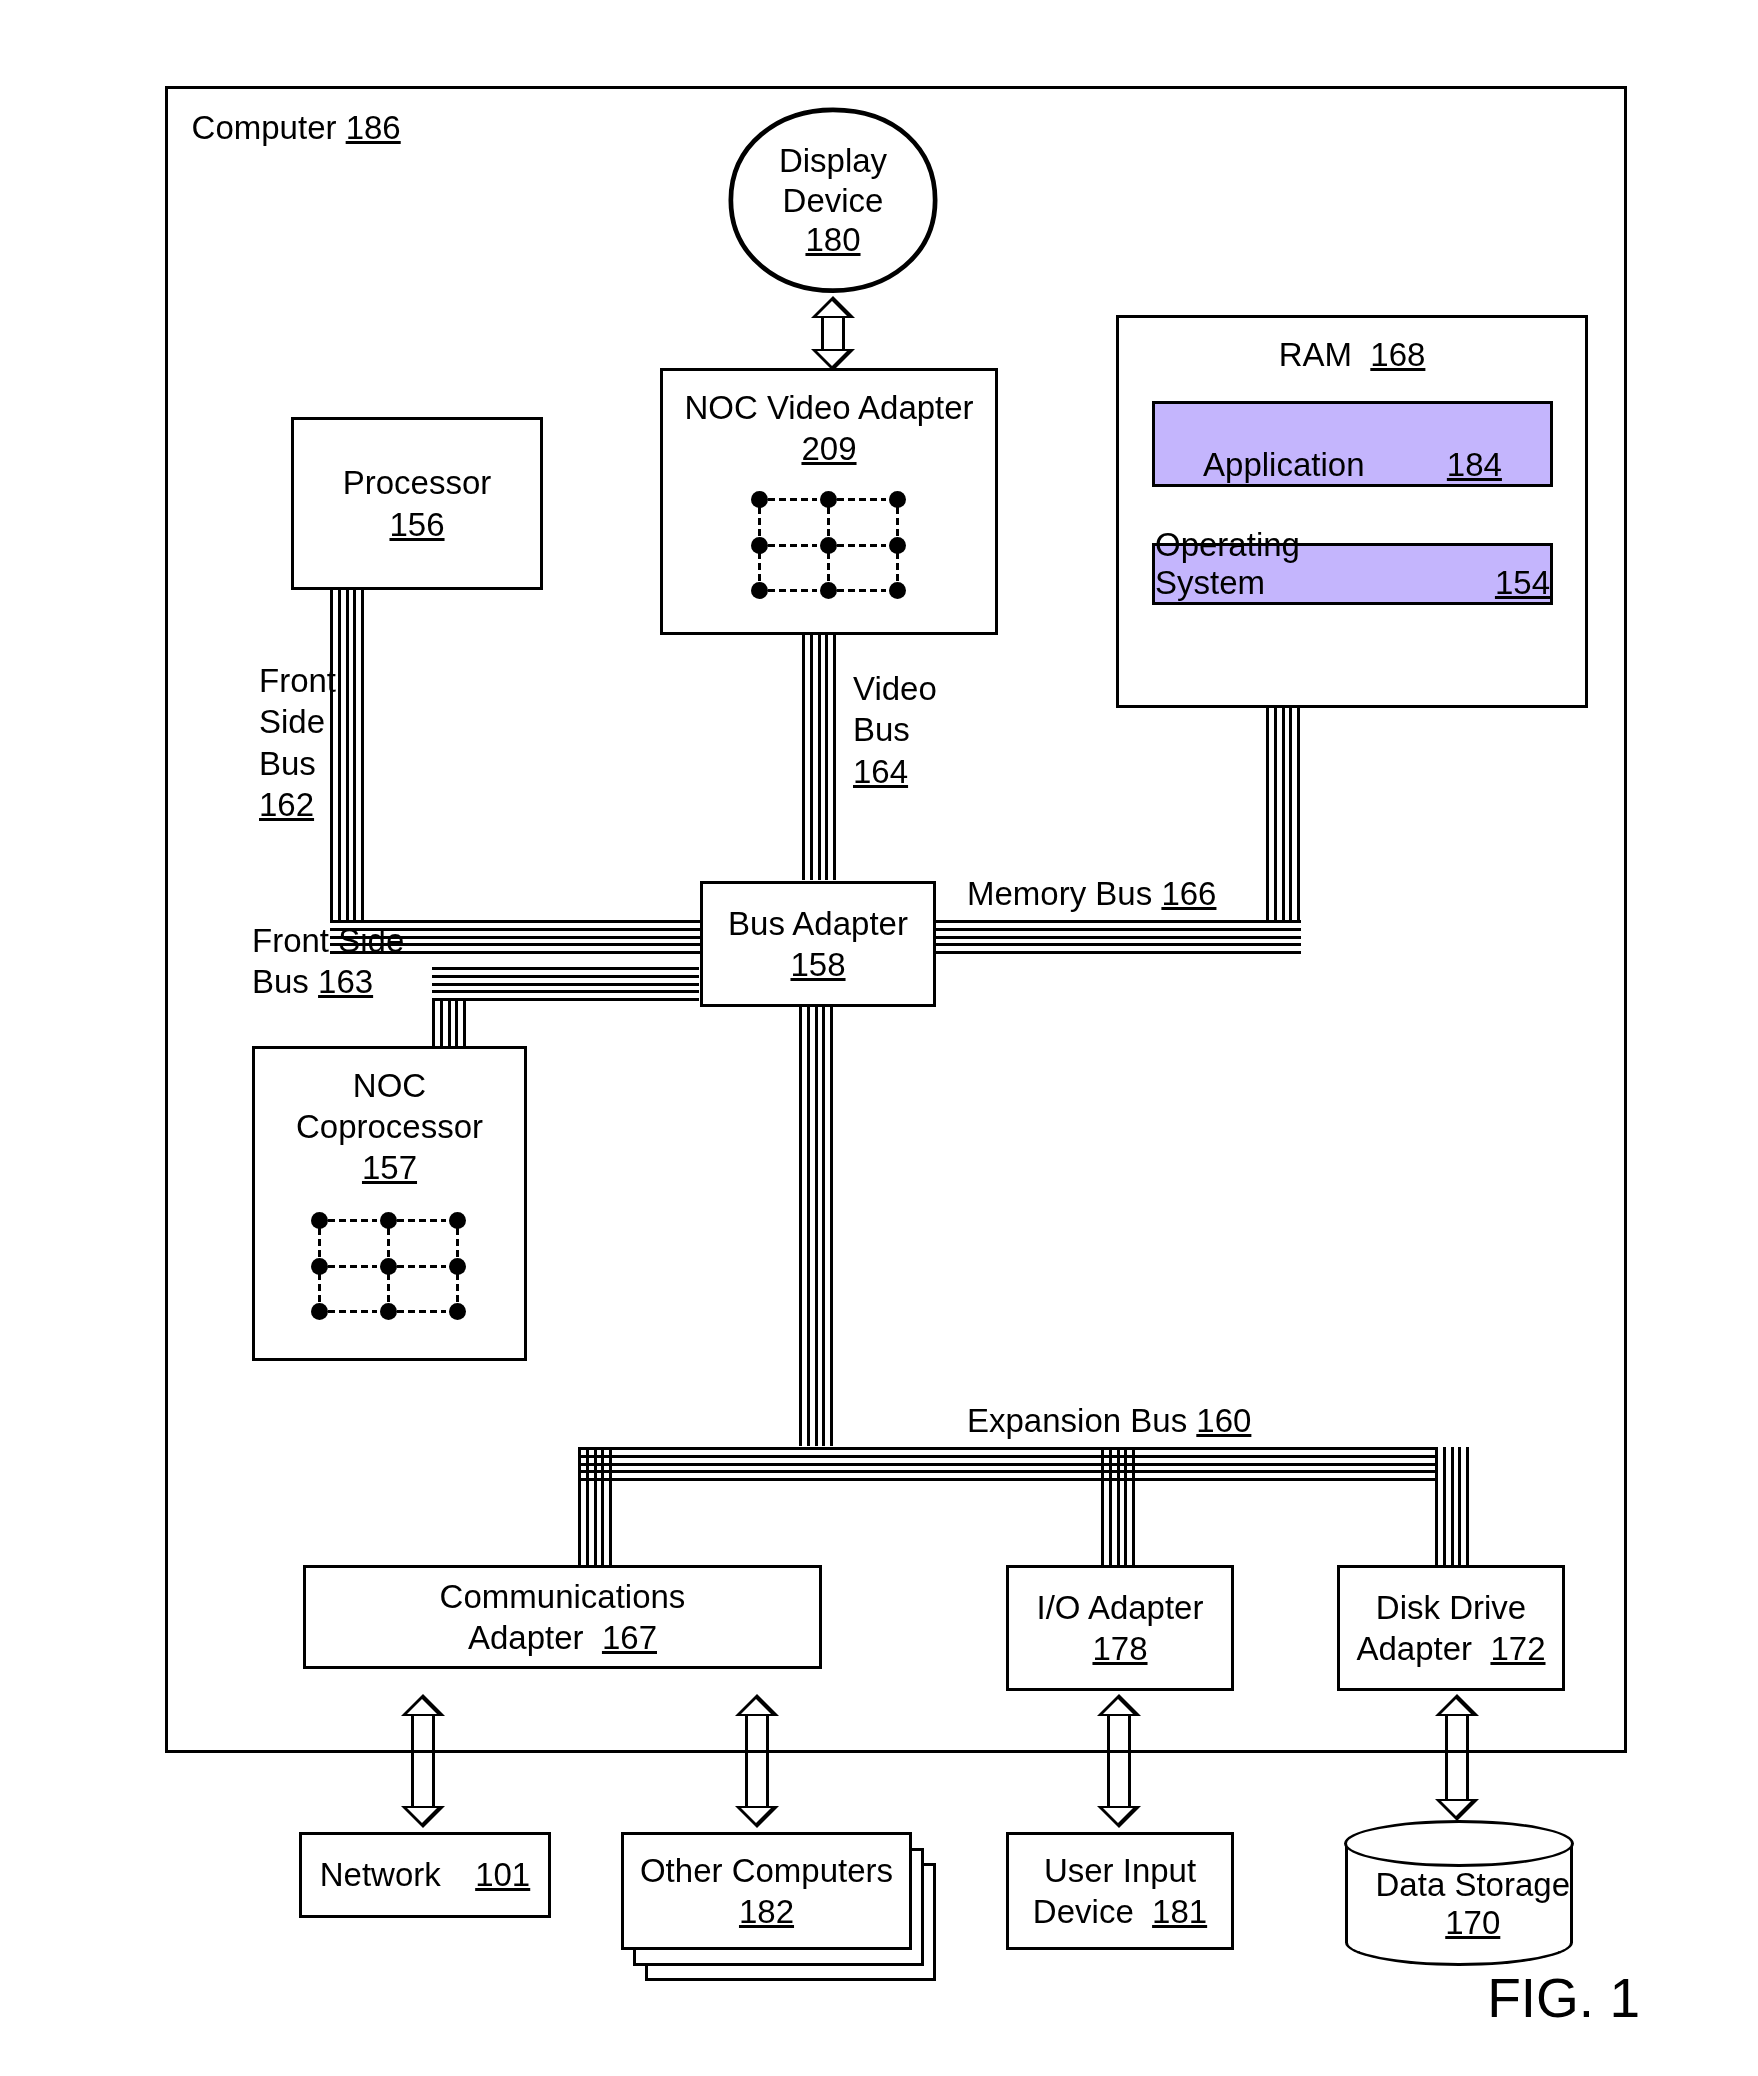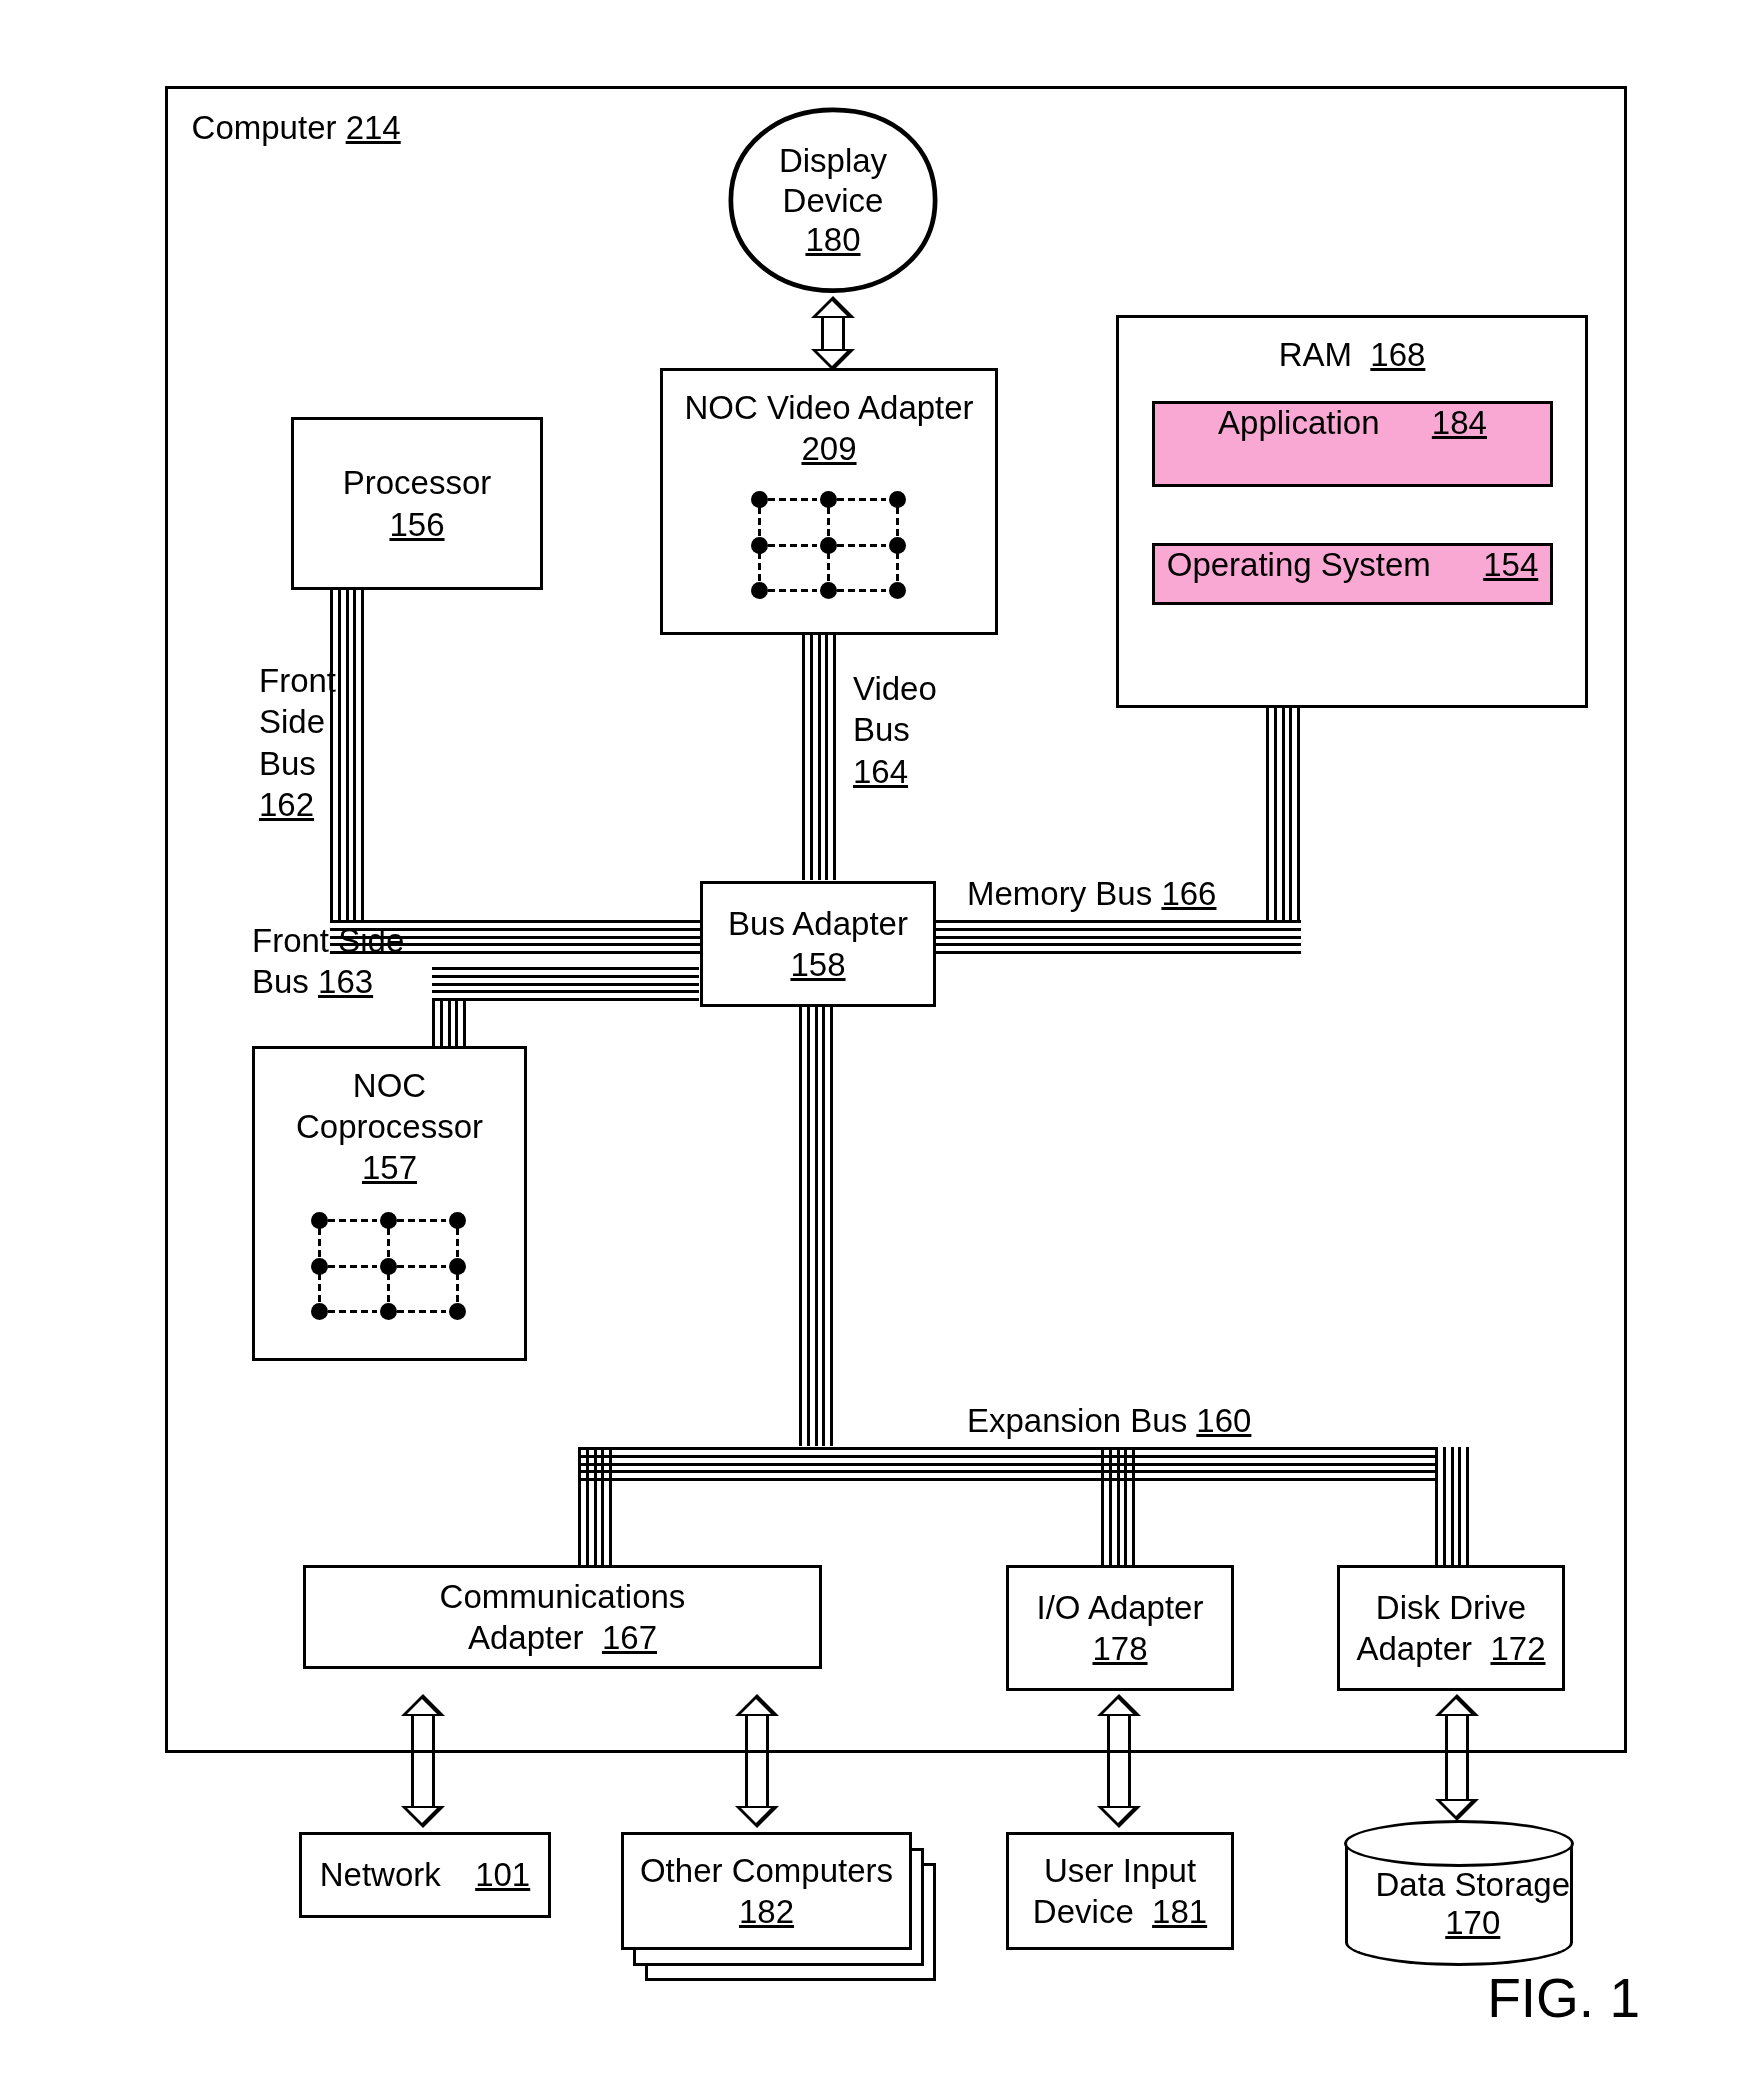--- a/index.html
+++ b/index.html
@@ -174,34 +174,34 @@
     flex-direction: column;
     align-items: center;
     justify-content: center;
     line-height: 1.2;
   }
   .blob svg { position:absolute; inset:0; }
   .blob .txt { position: relative; z-index:2;text-align:center; }
   .ram-inner {
     position: absolute;
     border: 3.9px solid #000;
-    background: #f9a8d4;
-    font-size: 33px;
-    display:flex; align-items:flex-start; justify-content:center;
-    gap: 17px;
+    background: #c4b5fd;
+    font-size: 33px;
+    display:flex; align-items:flex-end; justify-content:center;
+    gap: 32px;
   }
 </style>
 </head>
 <body>
 
 <div class="stage">
 
   <div class="computer-box">
     <div class="label-top-left">
-      <span>Computer</span>&nbsp;<span class="num">214</span>
+      <span>Computer</span>&nbsp;<span class="num">186</span>
     </div>
   </div>
 
   <div class="blob" style="left:723px; top:102px; width:220px; height:197px;">
     <svg viewBox="0 0 280 250">
       <path d="M140 10 C 220 10 270 60 270 125 C 270 195 210 240 140 240 C 70 240 10 195 10 125 C 10 55 70 10 140 10 Z" fill="#fff" stroke="#000" stroke-width="6"></path>
     </svg>
     <div class="txt">
       <div>Display</div>
       <div>Device</div>

